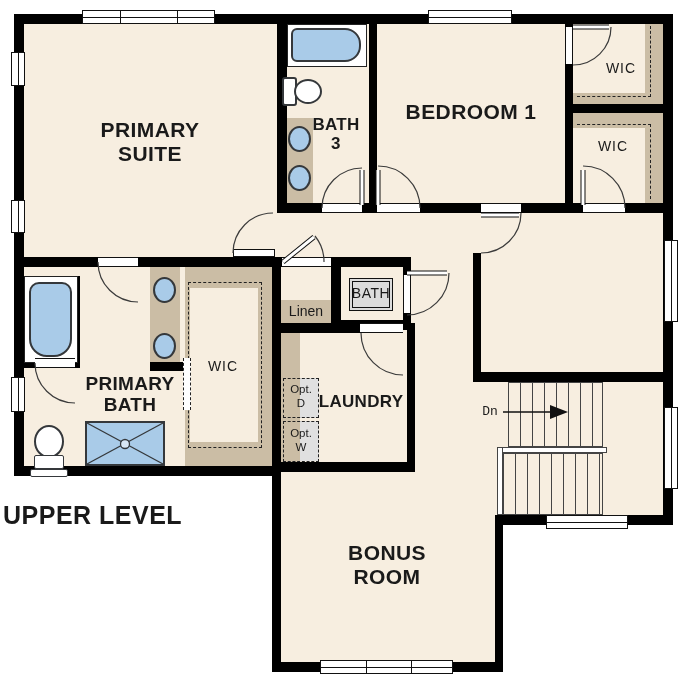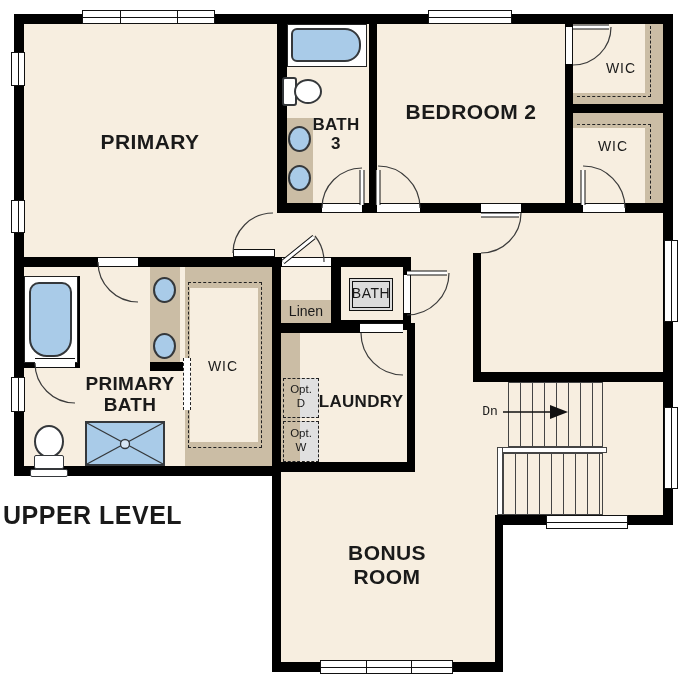--- a/index.html
+++ b/index.html
@@ -211,26 +211,27 @@
       <circle cx="125" cy="444" r="4.5" fill="#d9e7f4"></circle>
     </g>
     <g>
       <line x1="503" y1="412" x2="550" y2="412" stroke="#111" stroke-width="1.4"></line>
       <polygon points="550,405 568,412 550,419" fill="#111"></polygon>
     </g>
   </svg>
 
   <div class="label big" style="left:150px;top:142px;">
     <div>PRIMARY</div>
+      <div>SUITE</div>
   </div>
   <div class="label med" style="left:336px;top:134px;">
     <div>BATH</div>
       <div>3</div>
   </div>
-  <div class="label big" style="left:471px;top:112px;">BEDROOM 2</div>
+  <div class="label big" style="left:471px;top:112px;">BEDROOM 1</div>
   <div class="label small" style="left:621px;top:69px;">WIC</div>
   <div class="label small" style="left:613px;top:147px;">WIC</div>
   <div class="label small" style="left:223px;top:367px;">WIC</div>
   <div class="label pb" style="left:130px;top:394px;">
     <div>PRIMARY</div>
       <div>BATH</div>
   </div>
   <div class="label med" style="left:361px;top:402px;">LAUNDRY</div>
   <div class="label big" style="left:387px;top:565px;">
     <div>BONUS</div>

